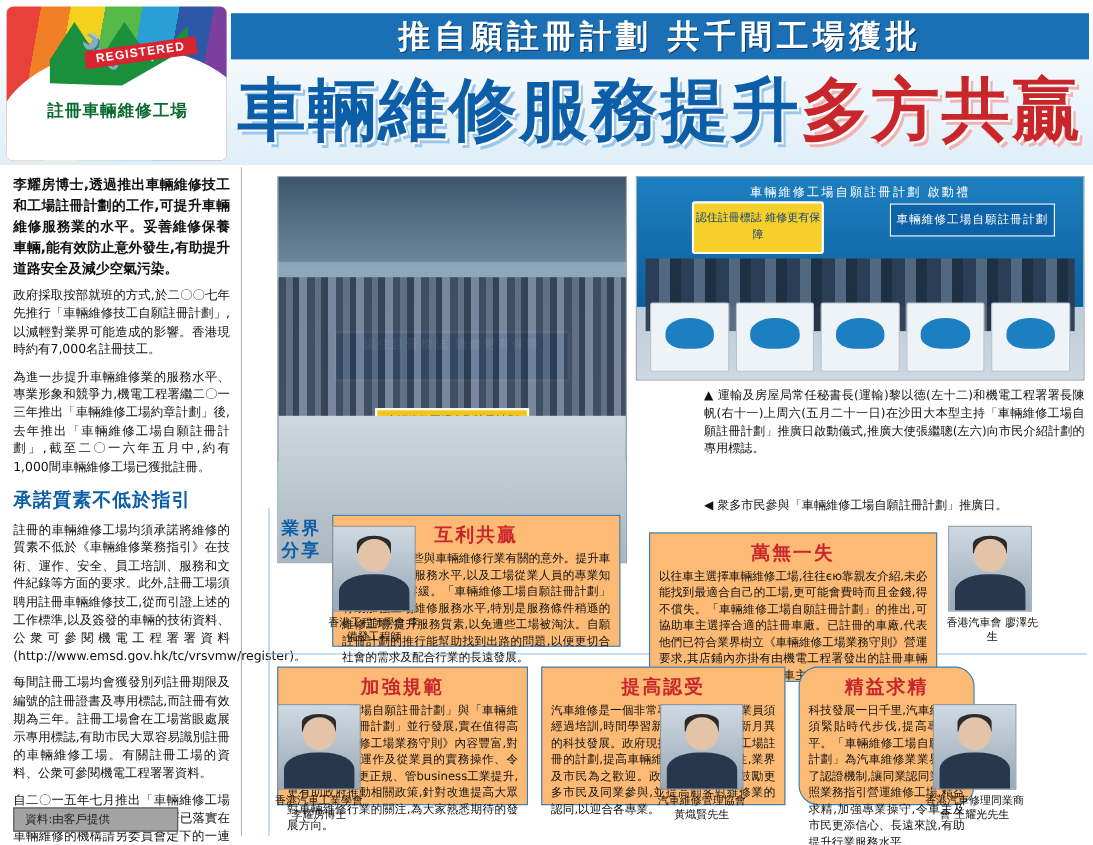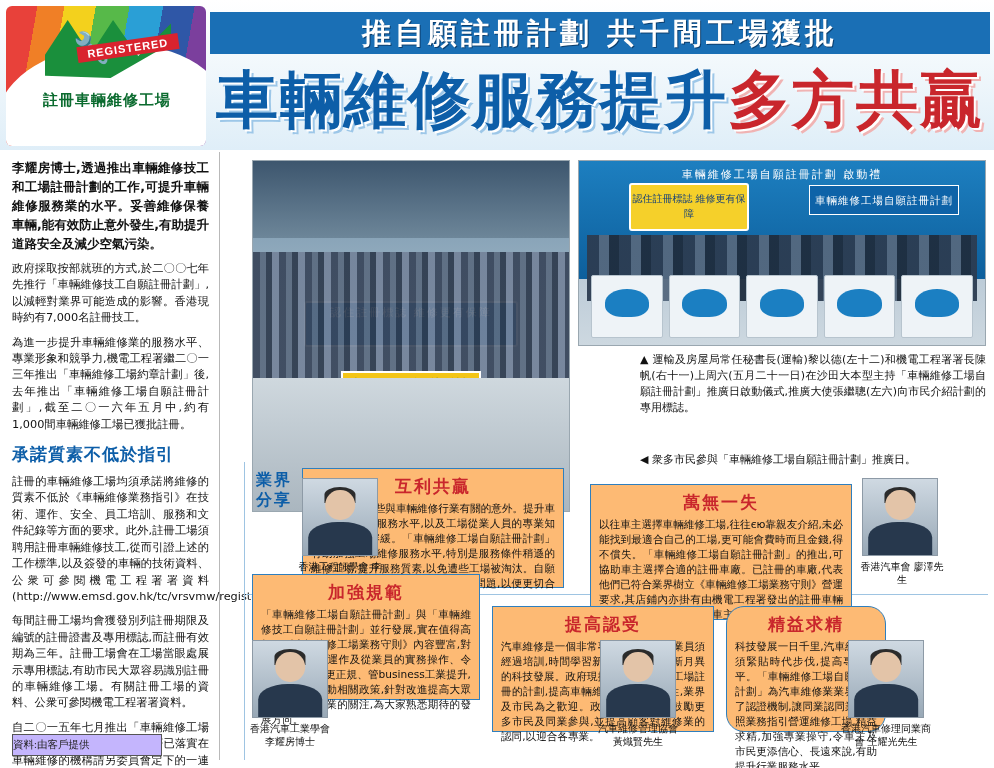--- a/index.html
+++ b/index.html
@@ -96,22 +96,22 @@
   .para{
     font-size:11.3px; line-height:16.4px; color:#111; text-align:justify;
     margin-top:8px;
   }
   .sub-head{
     font-size:17px; font-weight:bold; color:#0d5ea8; margin:10px 0 4px;
     letter-spacing:1px;
   }
   .src-box{
     position:absolute; left:4px; bottom:4px; width:150px;
-    border:1px solid #555; background:#c4b5fd;
-    font-size:10.5px; padding:3px 0; color:#222;font-family:Liberation Serif, serif;
+    border:1px solid #555; background:#a3a3a3;
+    font-size:10.5px; padding:3px 10px; color:#222;
   }
 
   
   .photo-main{
     position:absolute; left:252px; top:160px; width:318px; height:352px;
     background: linear-gradient(180deg,#6f8fa8 0%, #9fb6c6 40%, #b9c6cf 100%);
     overflow:hidden; border:1px solid #9aa7b0;
   }
   .photo-main .floor{
     position:absolute; left:0; bottom:0; width:100%; height:38%;
@@ -228,21 +228,21 @@
     width:42%; height:20%; border-radius:50% 50% 0 0; background:#2b2b2b;
   }
   .p-name{
     position:absolute; width:92px; text-align:center;
     font-size:10px; line-height:13px; color:#111;
   }
 
   
   #card-mutual   { left:302px; top:468px; width:262px; height:120px; }
   #card-nothing  { left:590px; top:484px; width:262px; height:136px; }
-  #card-standard { left:252px; top:574px; width:228px; height:126px; }
+  #card-standard { left:252px; top:606px; width:228px; height:126px; }
   #card-accept   { left:492px; top:606px; width:222px; height:126px; }
   #card-excel    { left:726px; top:606px; width:160px; height:126px;border-radius:18px; }
 
   #pt-mutual  { left:302px; top:478px; }
   #pt-nothing { left:862px; top:478px; }
   #pt-standard{ left:252px; top:640px; }
   #pt-accept  { left:600px; top:640px; }
   #pt-excel   { left:848px; top:640px; }
 
   #nm-mutual  { left:294px; top:560px; }

